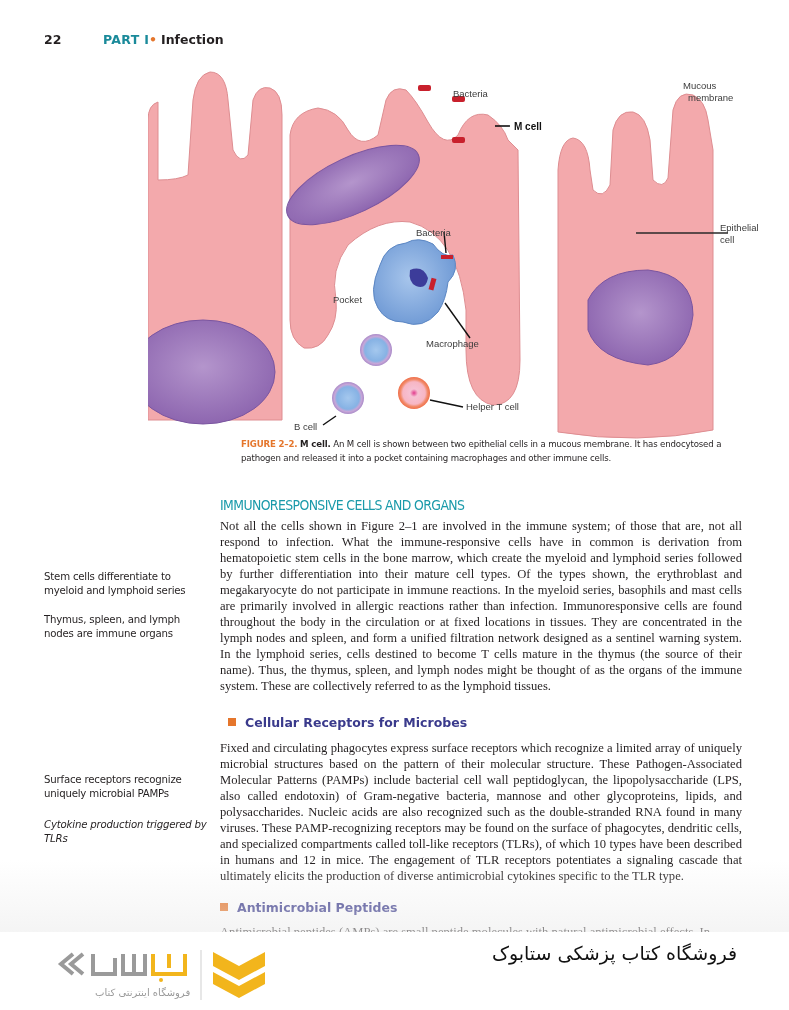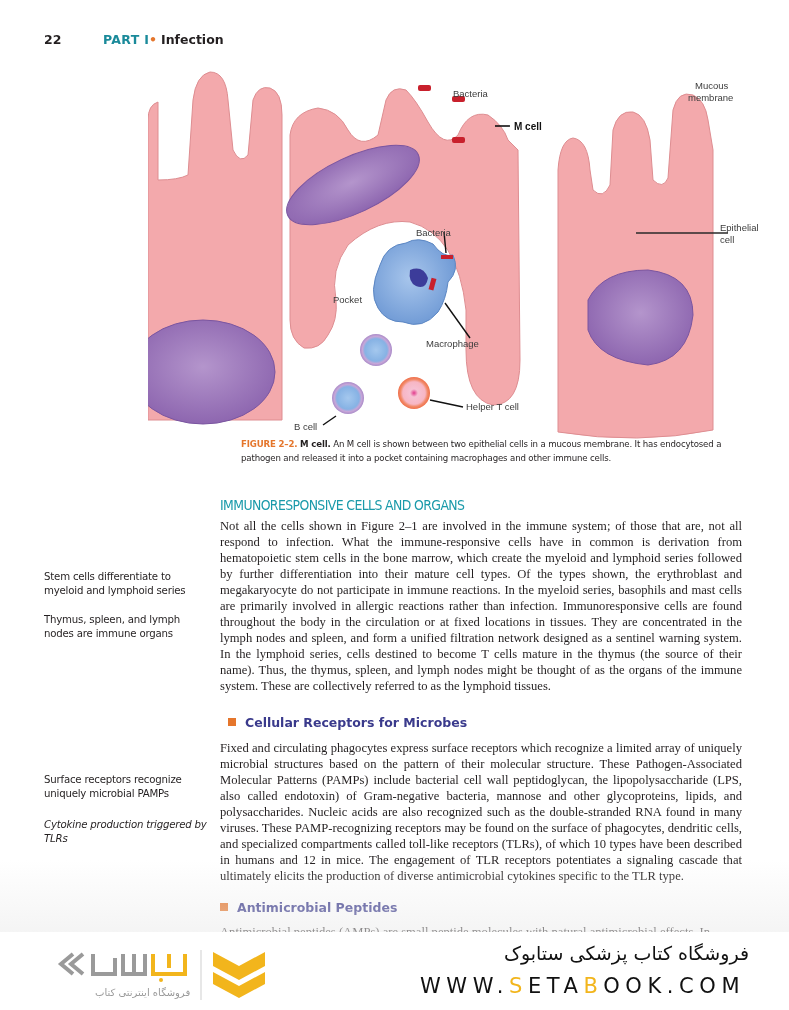--- a/index.html
+++ b/index.html
@@ -36,21 +36,21 @@
   .margin-note { position: absolute; left: 44px; width: 165px; font-family: "DejaVu Sans", sans-serif; font-size: 10.2px; line-height: 14px; color: #231f20; letter-spacing: -0.2px; }
   .note-1 { top: 570px; }
   .note-2 { top: 613px; }
   .note-3 { top: 773px; }
   .note-4 { top: 818px; font-style: italic; }
 
   .fade { position: absolute; left: 0; top: 860px; width: 789px; height: 72px; background: linear-gradient(to bottom, rgba(255,255,255,0) 0%, rgba(236,236,236,0.55) 100%); pointer-events: none; }
   .page-cut { position: absolute; left: 0; top: 932px; width: 789px; height: 78px; background: #ffffff; }
 
   .footer-logo { position: absolute; left: 35px; top: 944px; width: 235px; height: 62px; }
-  .footer-right { position: absolute; left: 400px; top: 940px; width: 345px; height: 66px; margin-left: 12px; }
+  .footer-right { position: absolute; left: 400px; top: 940px; width: 345px; height: 66px; }
   .footer-persian { position: absolute; right: 8px; top: 2px; font-family: "DejaVu Sans", sans-serif; font-size: 19px; color: #111; direction: rtl; white-space: nowrap; }
   .footer-url { position: absolute; left: 8px; top: 34px; font-family: "DejaVu Sans", sans-serif; font-size: 21px; letter-spacing: 5.6px; color: #111; white-space: nowrap; }
   .footer-url .accent { color: #f2b51c; }
 </style>
 </head>
 <body>
 
 <div class="running-head">
   <span class="page-num">22</span>
   <span class="part-label">PART I</span>
@@ -124,21 +124,21 @@
       <line x1="175" y1="365" x2="188" y2="356" stroke="#111" stroke-width="1.4"></line>
     </g>
 
     <g>
       <circle cx="266" cy="333" r="16" fill="url(#tG)"></circle>
       <line x1="282" y1="340" x2="315" y2="347" stroke="#111" stroke-width="1.4"></line>
     </g>
   </svg>
 
   <div class="fig-label" style="left:305px; top:28px;">Bacteria</div>
-  <div class="fig-label" style="left:540px; top:20px;padding-left:7px;">Mucous</div>
+  <div class="fig-label" style="left:528px; top:20px;padding-left:7px;">Mucous</div>
   <div class="fig-label" style="left:540px; top:32px;">membrane</div>
   <div class="fig-label bold" style="left:366px; top:61px;text-align:center;">M cell</div>
   <div class="fig-label" style="left:572px; top:162px;">Epithelial</div>
   <div class="fig-label" style="left:572px; top:174px;text-align:right;">cell</div>
   <div class="fig-label" style="left:268px; top:167px;">Bacteria</div>
   <div class="fig-label" style="left:185px; top:234px;">Pocket</div>
   <div class="fig-label" style="left:278px; top:278px;">Macrophage</div>
   <div class="fig-label" style="left:318px; top:341px;">Helper T cell</div>
   <div class="fig-label" style="left:146px; top:361px;">B cell</div>
 </div>
@@ -181,14 +181,13 @@
     <text x="60" y="52" font-family="DejaVu Sans, sans-serif" font-size="10" fill="#9a9a9a">فروشگاه اینترنتی کتاب</text>
     <line x1="166" y1="6" x2="166" y2="56" stroke="#cfcfcf" stroke-width="1"></line>
 
     <path d="M178,8 L204,22 L230,8 L230,22 L204,36 L178,22 Z" fill="#f2b51c"></path>
     <path d="M178,28 L204,42 L230,28 L230,40 L204,54 L178,40 Z" fill="#f2b51c"></path>
   </svg>
 </div>
 
 <div class="footer-right">
   <div class="footer-persian">فروشگاه کتاب پزشکی ستابوک</div>
-  <div class="footer-url"><span>WWW.</span><span class="accent">S</span><span>ETA</span><span class="accent">B</span><span>OOK.COM</span></div>
 </div>
 
 </body></html>

